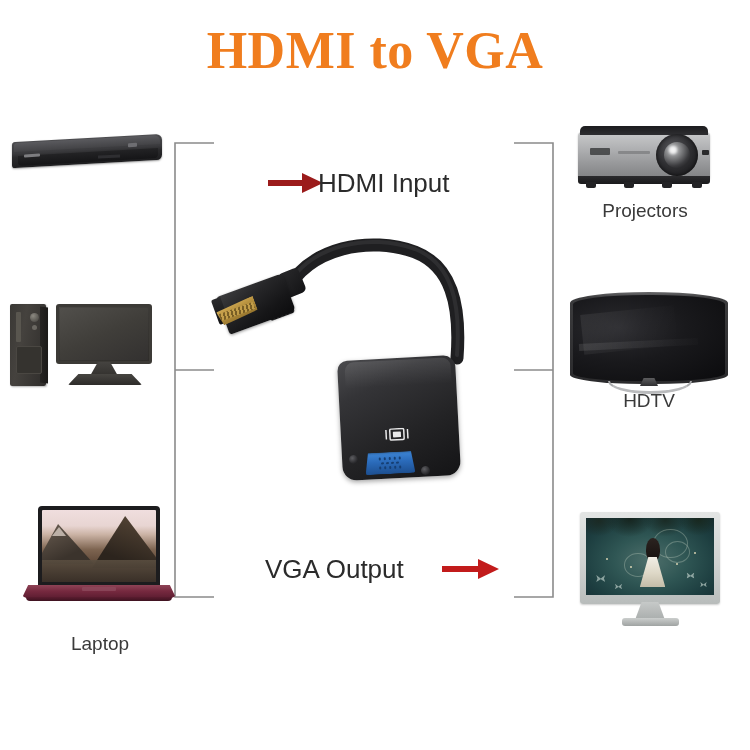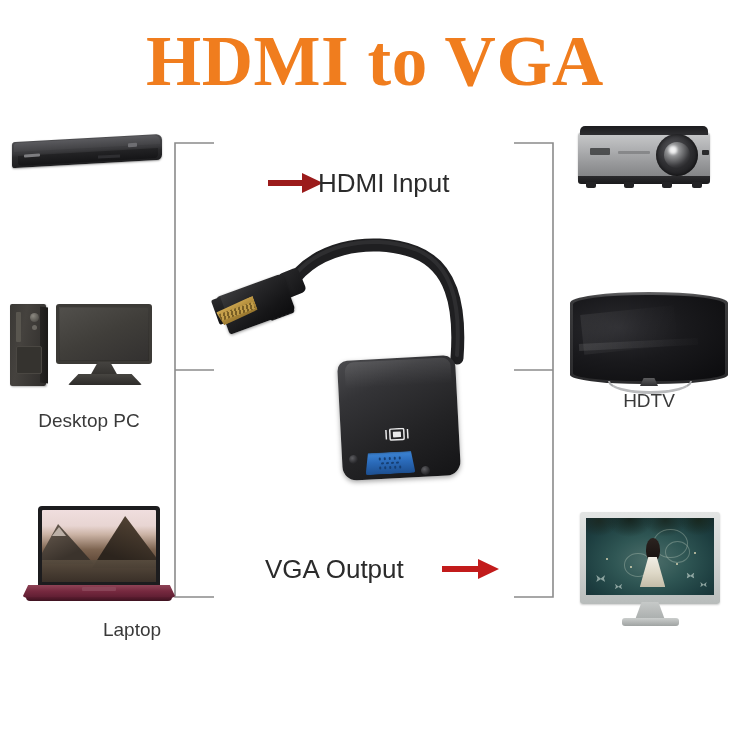--- a/index.html
+++ b/index.html
@@ -20,21 +20,21 @@
 
   
   .title {
     position: absolute;
     left: 0;
     top: 22px;
     width: 750px;
     text-align: center;
     font-family: "Liberation Serif", serif;
     font-weight: bold;
-    font-size: 71px;
+    font-size: 52px;
     letter-spacing: 0.5px;
     color: #F07D1E;
     line-height: 1.1;
   }
 
   
   .caption {
     position: absolute;
     text-align: center;
     font-family: "Liberation Sans", sans-serif;
@@ -613,52 +613,52 @@
     <div class="pc-tower-side"></div>
     <div class="pc-slot"></div>
     <div class="pc-knob"></div>
     <div class="pc-knob2"></div>
     <div class="pc-panel"></div>
     <div class="pc-screen"></div>
     <div class="pc-screen-inner"></div>
     <div class="pc-neck"></div>
     <div class="pc-base"></div>
   </div>
-  <div class="caption" style="left:0px; top:410px; width:178px;">Desktop PC</div>
 
   <div class="device" style="left:22px; top:506px; width:154px; height:98px;">
     <div class="lap-lid">
       <div class="lap-screen">
         <div class="lap-mtn-left"></div>
         <div class="lap-mtn-right"></div>
         <div class="lap-snow"></div>
         <div class="lap-valley"></div>
       </div>
     </div>
     <div class="lap-base"></div>
     <div class="lap-touch"></div>
     <div class="lap-foot"></div>
   </div>
-  <div class="caption" style="left:0px; top:619px; width:200px;margin-left:32px;">Laptop</div>
+  <div class="caption" style="left:0px; top:633px; width:200px;">Laptop</div>
 
   <div class="device" style="left:578px; top:122px; width:132px; height:70px;">
     <div class="proj-body"></div>
     <div class="proj-top"></div>
     <div class="proj-brand"></div>
     <div class="proj-text"></div>
     <div class="proj-lens-ring"></div>
     <div class="proj-lens"></div>
     <div class="proj-lens-hl"></div>
     <div class="proj-vent"></div>
     <div class="proj-shelf"></div>
     <div class="proj-foot" style="left:8px;"></div>
     <div class="proj-foot" style="left:46px;"></div>
     <div class="proj-foot" style="left:84px;"></div>
     <div class="proj-foot" style="left:114px;"></div>
   </div>
+  <div class="caption" style="left:570px; top:200px; width:150px;">Projectors</div>
 
   <div class="device" style="left:570px; top:292px; width:158px; height:106px;">
     <div class="tv-frame">
       <div class="tv-screen">
         <div class="tv-reflect"></div>
         <div class="tv-reflect2"></div>
       </div>
     </div>
     <div class="tv-neck"></div>
     <div class="tv-stand"></div>

